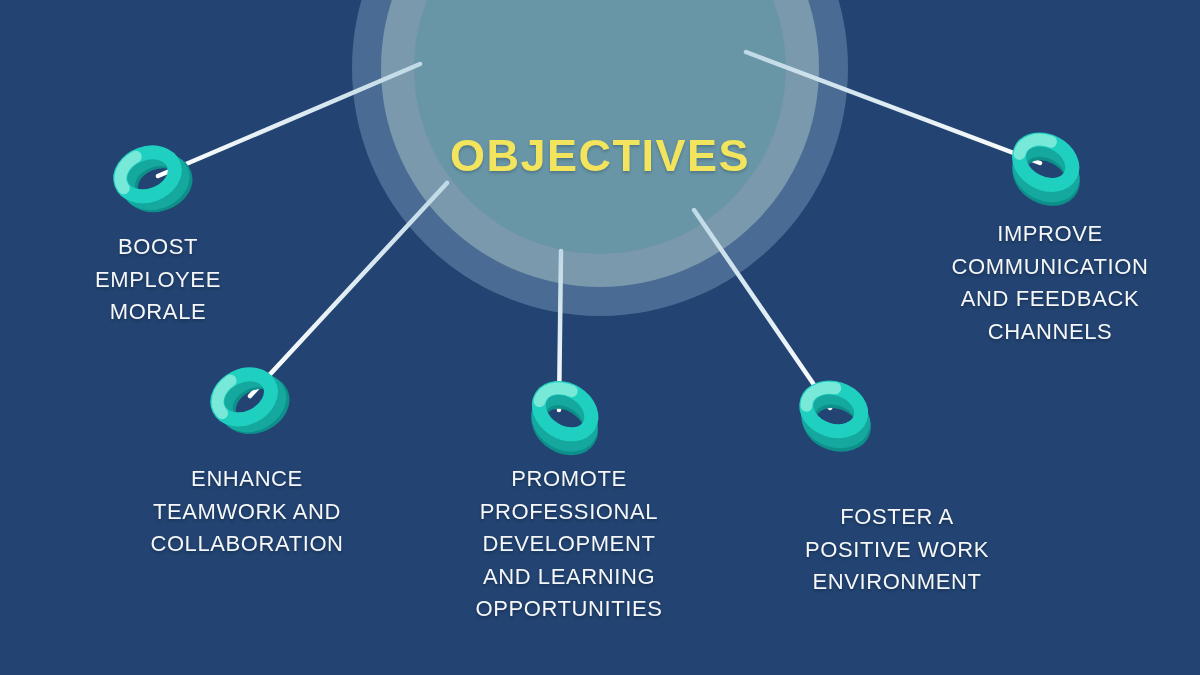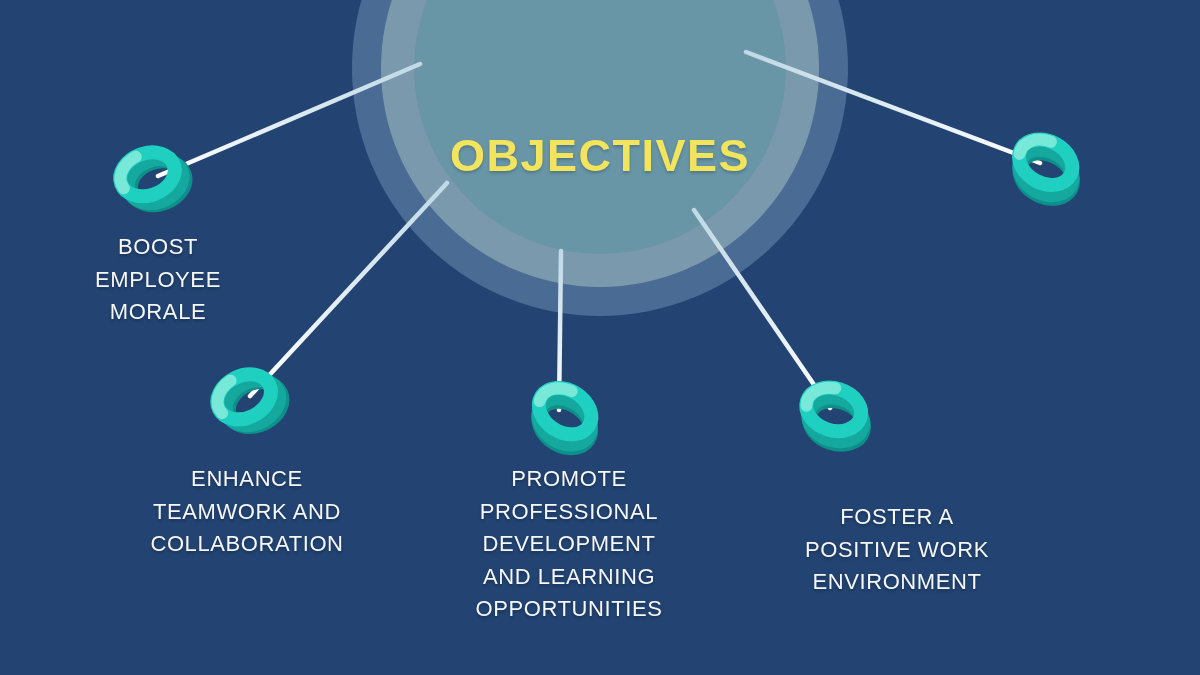--- a/index.html
+++ b/index.html
@@ -126,14 +126,18 @@
 PROFESSIONAL
 DEVELOPMENT
 AND LEARNING
 OPPORTUNITIES</div>
   <div class="label" style="left:247px;top:463px;">ENHANCE
 TEAMWORK AND
 COLLABORATION</div>
   <div class="label" style="left:897px;top:469px;margin-top:32px;">FOSTER A
 POSITIVE WORK
 ENVIRONMENT</div>
+  <div class="label" style="left:1050px;top:218px;">IMPROVE
+COMMUNICATION
+AND FEEDBACK
+CHANNELS</div>
 
 </div>
 
 </body></html>

